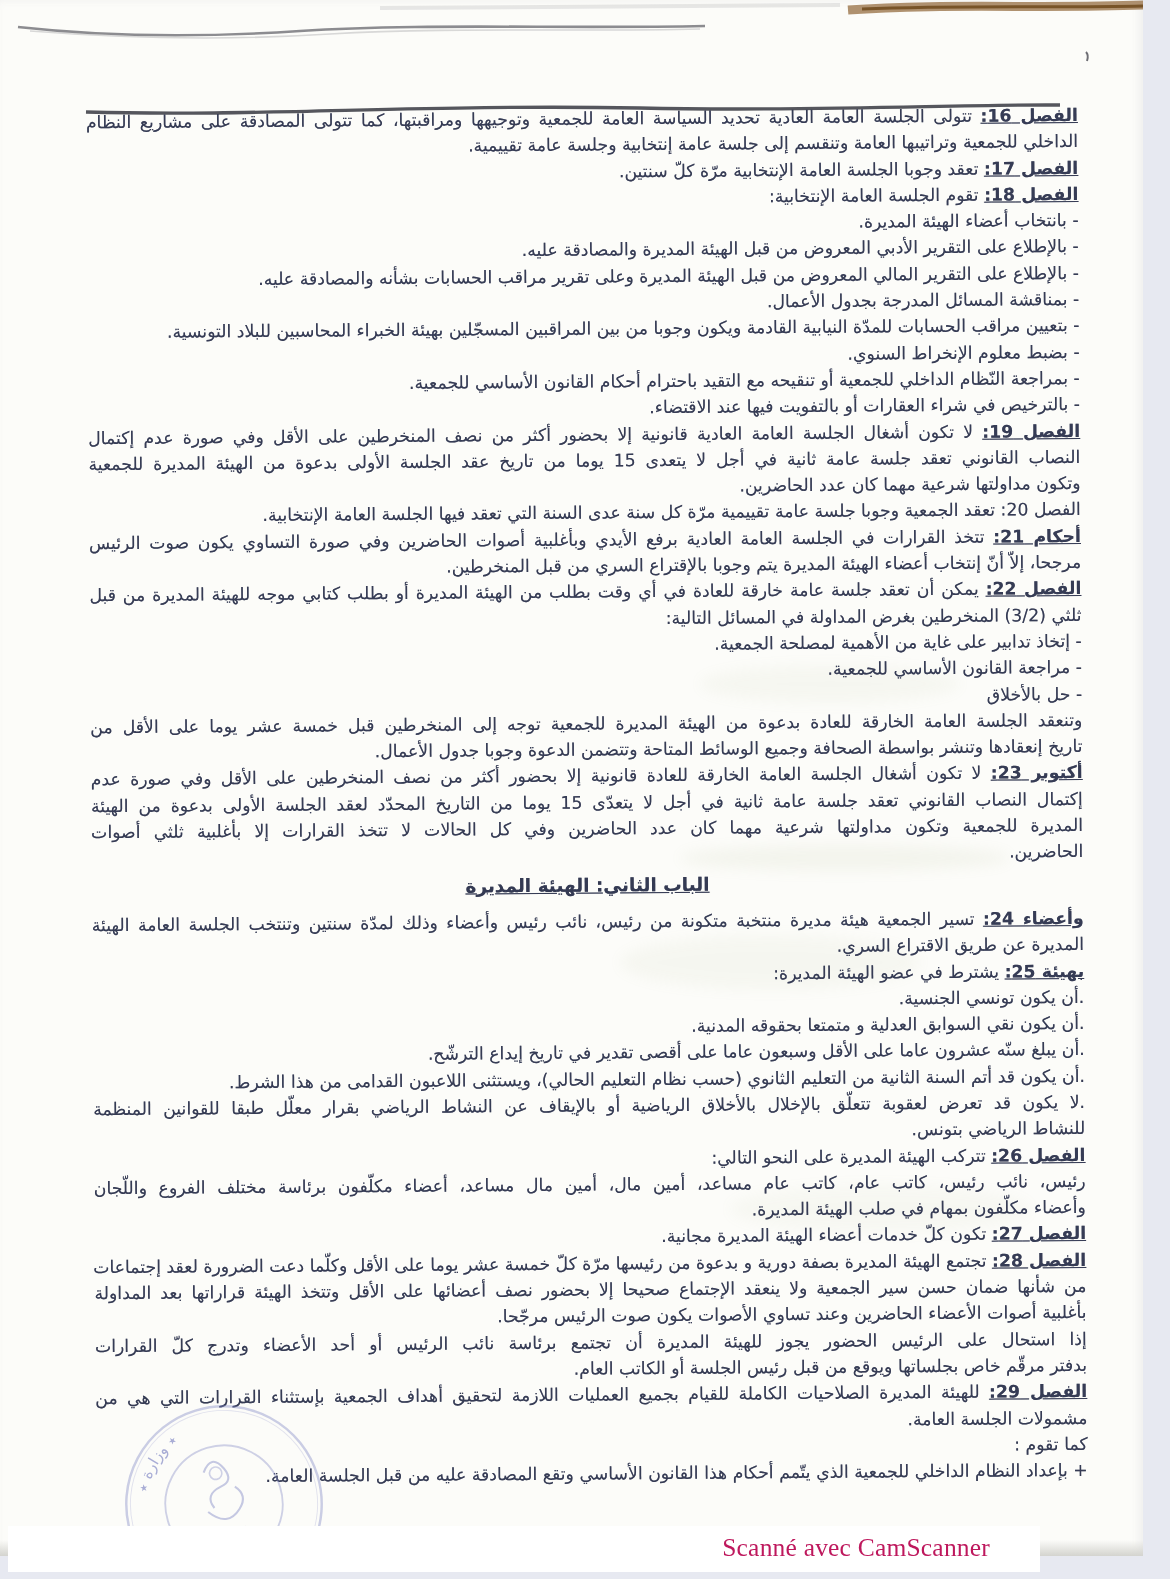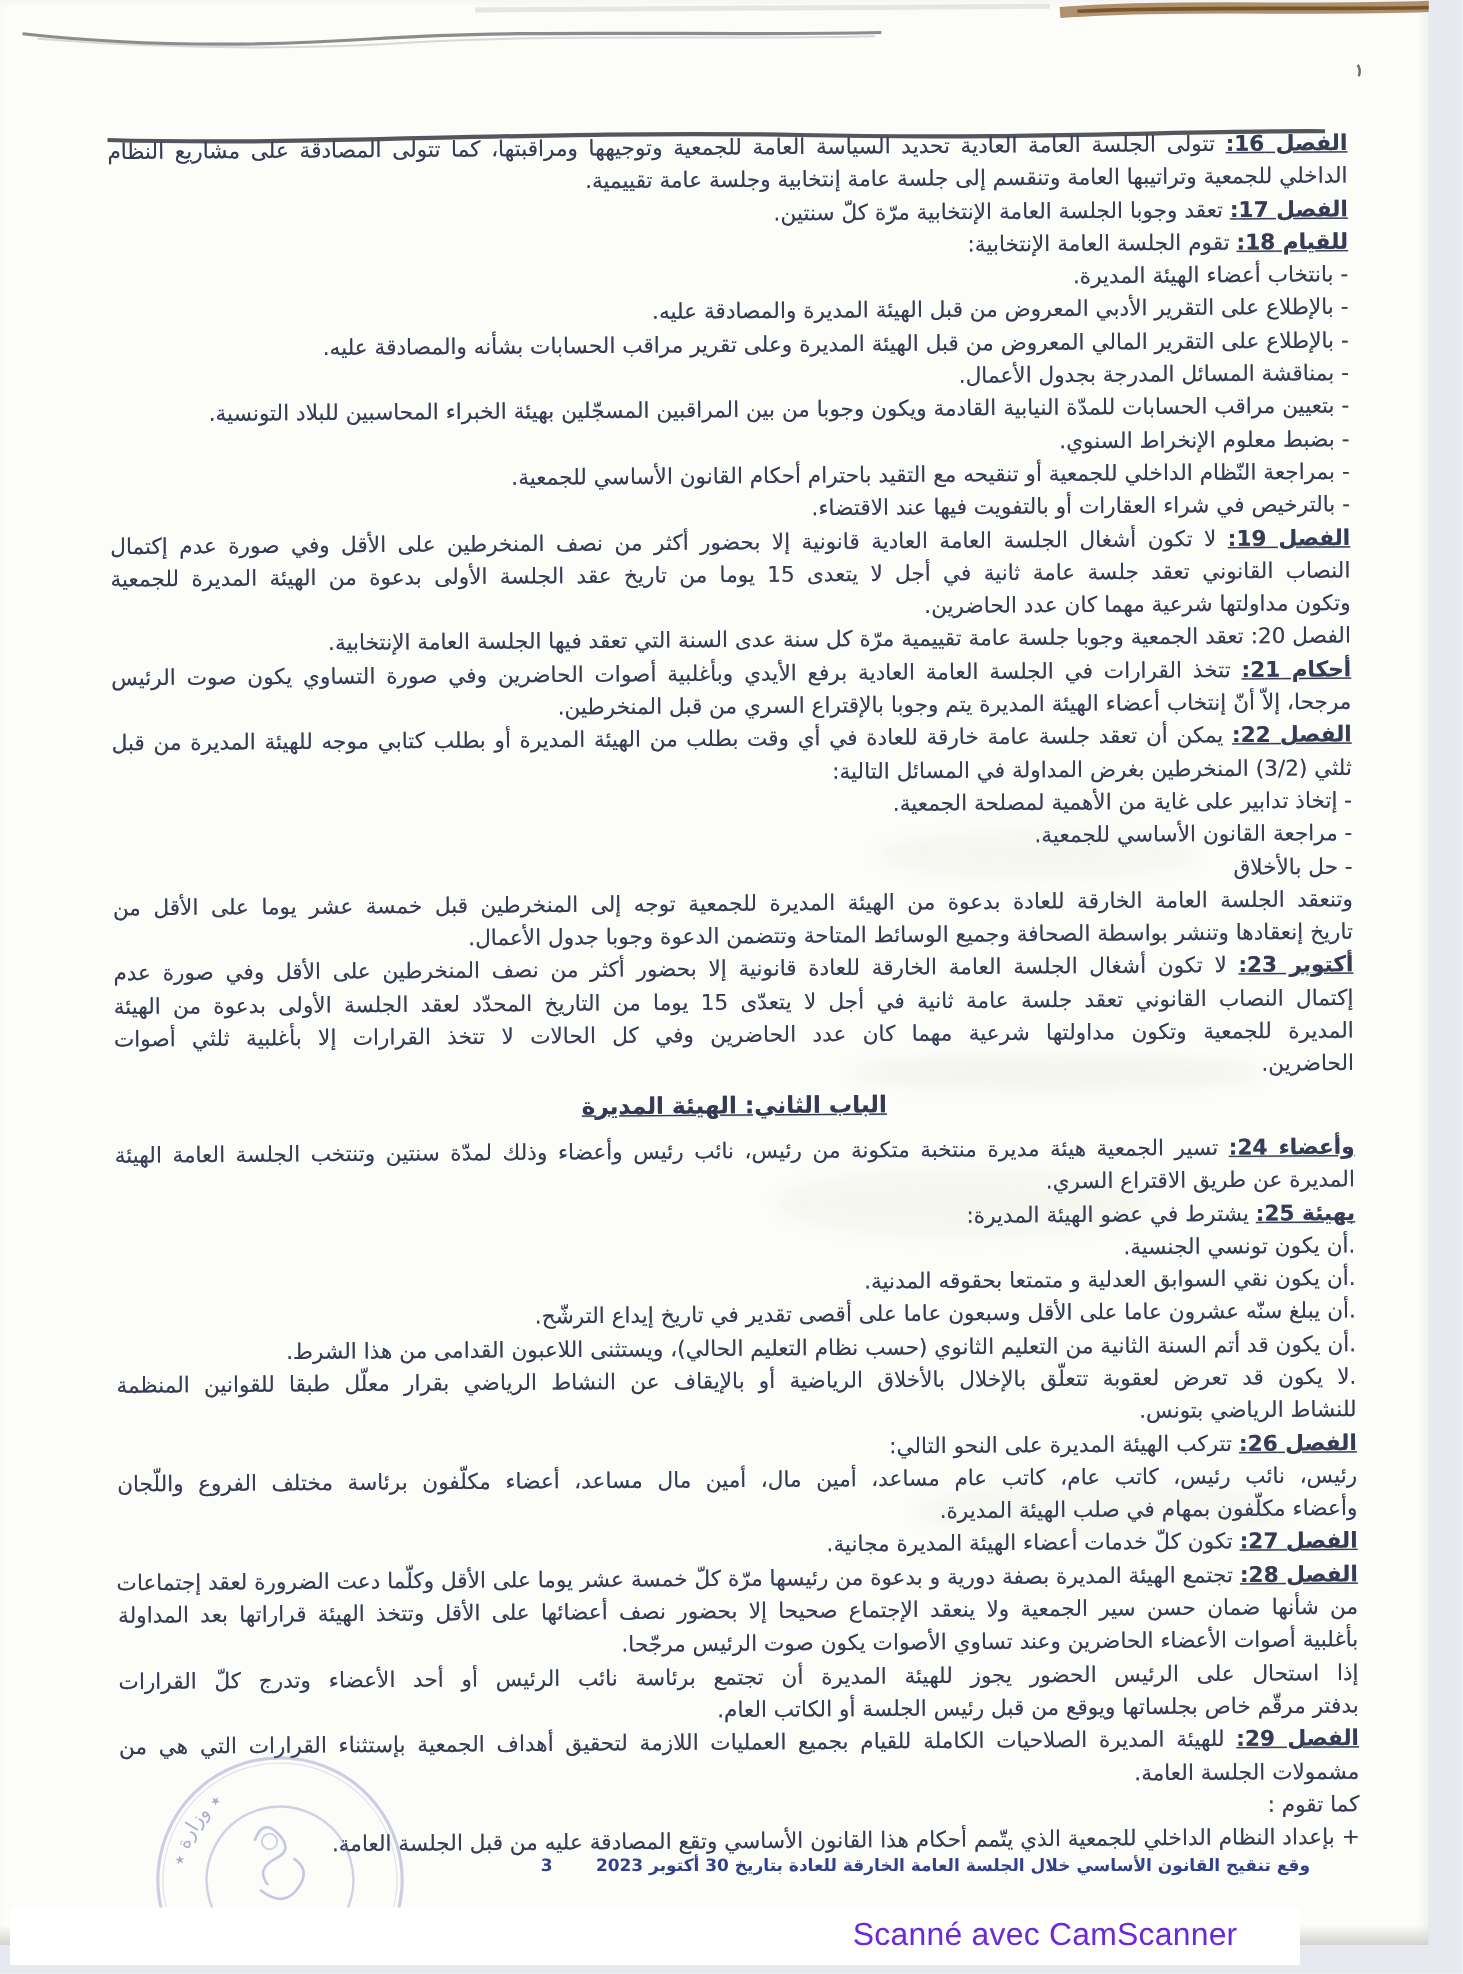--- a/index.html
+++ b/index.html
@@ -40,22 +40,22 @@
   }
   .footer-line{
     position:absolute;top:1484px;right:95px;direction:rtl;
     font-size:13.6px;font-weight:bold;color:#31418c;line-height:18px;
   }
   .pgnum{margin-right:30px;}
   .cam-band{
     position:absolute;left:8px;top:1526px;width:1032px;height:46px;
     background:#ffffff;box-sizing:border-box;
     text-align:right;padding-right:50px;line-height:44px;
-    font-family:Liberation Sans, sans-serif;font-size:25.5px;
-    color:#6d28d9;letter-spacing:.2px;
+    font-family:Liberation Serif, serif;font-size:25.5px;
+    color:#be185d;letter-spacing:.2px;
   }
   .artifacts{position:absolute;left:0;top:0;pointer-events:none;}
   .stamp{
     position:absolute;left:116px;top:1396px;width:216px;height:216px;
     transform:rotate(-17deg);opacity:.88;pointer-events:none;
   }
   .ghost{
     position:absolute;background:#a9b386;border-radius:50%;
     filter:blur(7px);pointer-events:none;
   }
@@ -81,21 +81,21 @@
   <div class="ghost" style="left:680px;top:845px;width:330px;height:26px;opacity:.10;"></div>
   <div class="ghost" style="left:620px;top:935px;width:300px;height:55px;opacity:.07;"></div>
   <div class="ghost" style="left:700px;top:665px;width:260px;height:38px;opacity:.07;"></div>
   <div class="ghost" style="left:730px;top:1185px;width:300px;height:48px;opacity:.06;"></div>
 
   <div class="sheet">
     <div class="doc" id="doc-top">
         <div class="ln just"><span class="art">الفصل 16:</span><span> تتولى الجلسة العامة العادية تحديد السياسة العامة للجمعية وتوجيهها ومراقبتها، كما تتولى المصادقة على مشاريع النظام</span></div>
         <div class="ln"><span>الداخلي للجمعية وتراتيبها العامة وتنقسم إلى جلسة عامة إنتخابية وجلسة عامة تقييمية.</span></div>
         <div class="ln"><span class="art">الفصل 17:</span><span> تعقد وجوبا الجلسة العامة الإنتخابية مرّة كلّ سنتين.</span></div>
-        <div class="ln"><span class="art">للقيام 18:</span><span> تقوم الجلسة العامة الإنتخابية:</span></div>
+        <div class="ln"><span class="art">الفصل 18:</span><span> تقوم الجلسة العامة الإنتخابية:</span></div>
         <div class="ln"><span>- بانتخاب أعضاء الهيئة المديرة.</span></div>
         <div class="ln"><span>- بالإطلاع على التقرير الأدبي المعروض من قبل الهيئة المديرة والمصادقة عليه.</span></div>
         <div class="ln"><span>- بالإطلاع على التقرير المالي المعروض من قبل الهيئة المديرة وعلى تقرير مراقب الحسابات بشأنه والمصادقة عليه.</span></div>
         <div class="ln"><span>- بمناقشة المسائل المدرجة بجدول الأعمال.</span></div>
         <div class="ln"><span>- بتعيين مراقب الحسابات للمدّة النيابية القادمة ويكون وجوبا من بين المراقبين المسجّلين بهيئة الخبراء المحاسبين للبلاد التونسية.</span></div>
         <div class="ln"><span>- بضبط معلوم الإنخراط السنوي.</span></div>
         <div class="ln"><span>- بمراجعة النّظام الداخلي للجمعية أو تنقيحه مع التقيد باحترام أحكام القانون الأساسي للجمعية.</span></div>
         <div class="ln"><span>- بالترخيص في شراء العقارات أو بالتفويت فيها عند الاقتضاء.</span></div>
         <div class="ln just"><span class="art">الفصل 19:</span><span> لا تكون أشغال الجلسة العامة العادية قانونية إلا بحضور أكثر من نصف المنخرطين على الأقل وفي صورة عدم إكتمال</span></div>
         <div class="ln just"><span>النصاب القانوني تعقد جلسة عامة ثانية في أجل لا يتعدى 15 يوما من تاريخ عقد الجلسة الأولى بدعوة من الهيئة المديرة للجمعية</span></div>
@@ -135,24 +135,20 @@
         <div class="ln"><span>بأغلبية أصوات الأعضاء الحاضرين وعند تساوي الأصوات يكون صوت الرئيس مرجّحا.</span></div>
         <div class="ln just"><span>إذا استحال على الرئيس الحضور يجوز للهيئة المديرة أن تجتمع برئاسة نائب الرئيس أو أحد الأعضاء وتدرج كلّ القرارات</span></div>
         <div class="ln"><span>بدفتر مرقّم خاص بجلساتها ويوقع من قبل رئيس الجلسة أو الكاتب العام.</span></div>
         <div class="ln just"><span class="art">الفصل 29:</span><span> للهيئة المديرة الصلاحيات الكاملة للقيام بجميع العمليات اللازمة لتحقيق أهداف الجمعية بإستثناء القرارات التي هي من</span></div>
         <div class="ln"><span>مشمولات الجلسة العامة.</span></div>
         <div class="ln"><span>كما تقوم :</span></div>
         <div class="ln"><span>+ بإعداد النظام الداخلي للجمعية الذي يتّمم أحكام هذا القانون الأساسي وتقع المصادقة عليه من قبل الجلسة العامة.</span></div>
       </div>
   </div>
 
-  <div class="footer-line">
-    <span>وقع تنقيح القانون الأساسي خلال الجلسة العامة الخارقة للعادة بتاريخ 30 أكتوبر 2023</span>
-    <span class="pgnum">3</span>
-  </div>
 
   <svg class="stamp" viewBox="0 0 210 210">
     <g fill="none" stroke="#7e85c3">
       <circle cx="105" cy="105" r="95" stroke-width="2.4" opacity="0.45"></circle>
       <circle cx="105" cy="105" r="91" stroke-width="0.9" opacity="0.25"></circle>
       <circle cx="105" cy="105" r="57" stroke-width="1.8" opacity="0.42"></circle>
       <path id="stamp-arc" d="M 30,105 A 75,75 0 0 1 180,105" stroke="none"></path>
       <path d="M 45,150 A 78,78 0 0 0 165,150" stroke-width="2.2" stroke-dasharray="6 5" opacity="0.3"></path>
       <path d="M95,70 q12,-16 20,2 q6,14 -8,16 q-18,3 -12,18" stroke-width="2" opacity="0.5"></path>
       <path d="M88,108 q14,20 30,6 q12,-10 2,-22" stroke-width="2" opacity="0.5"></path>

